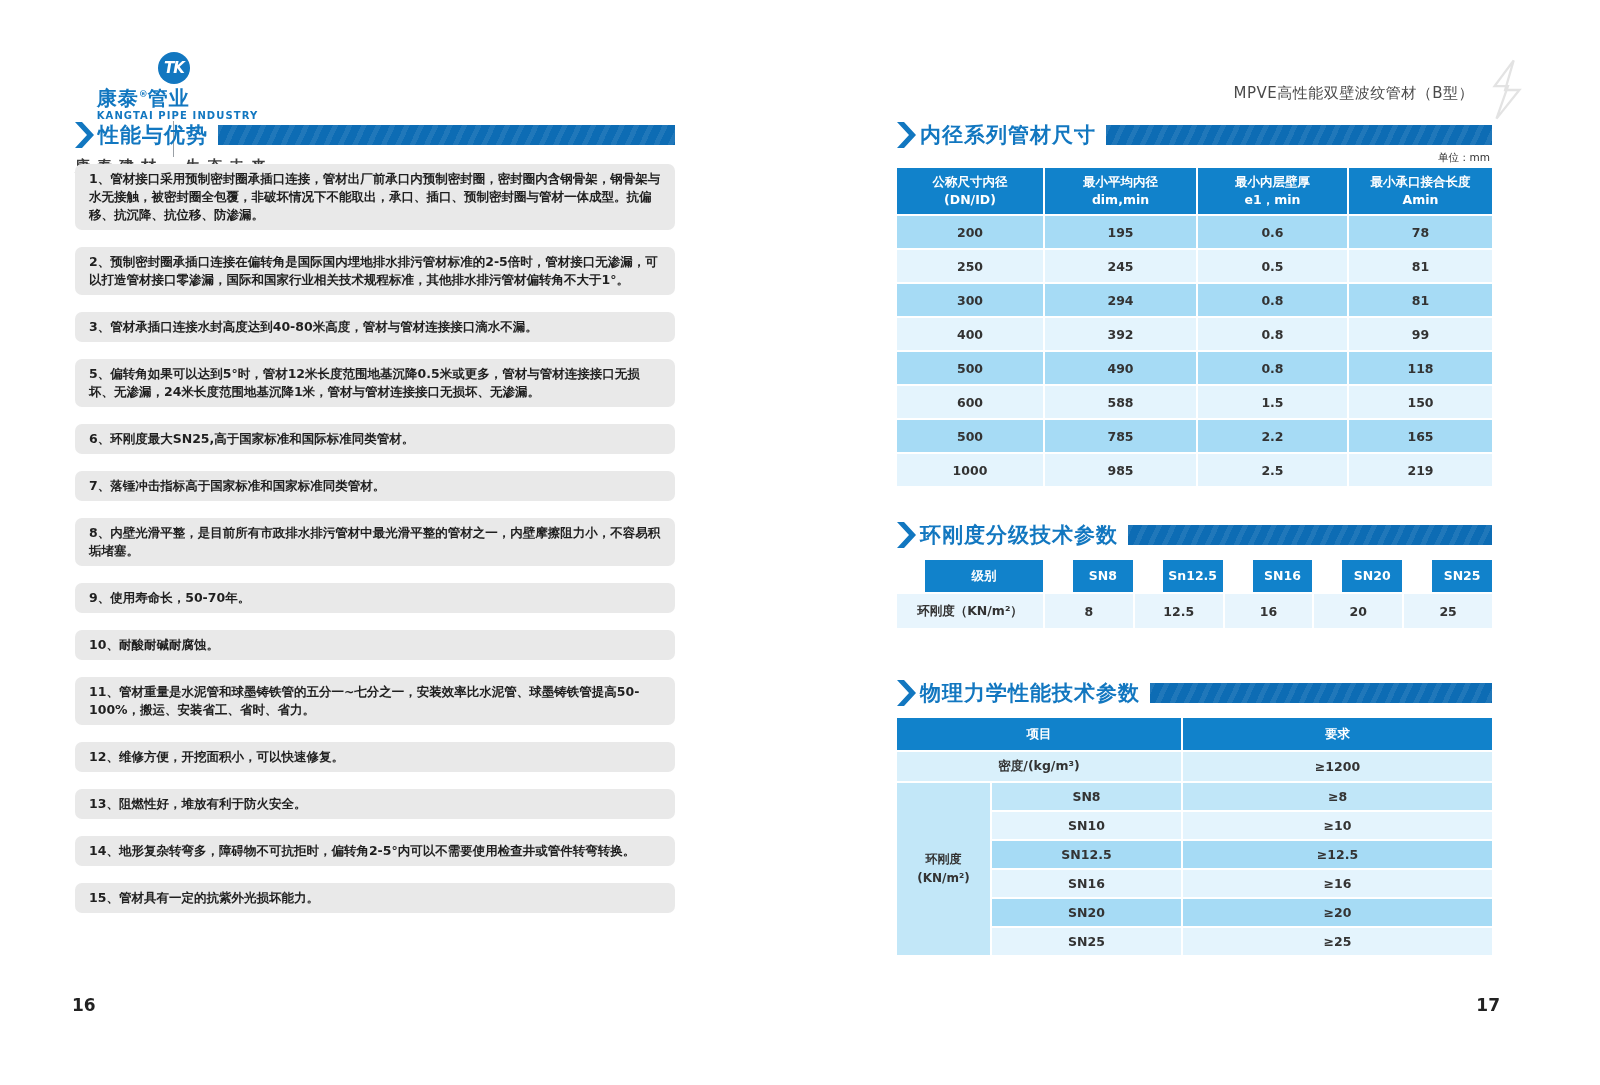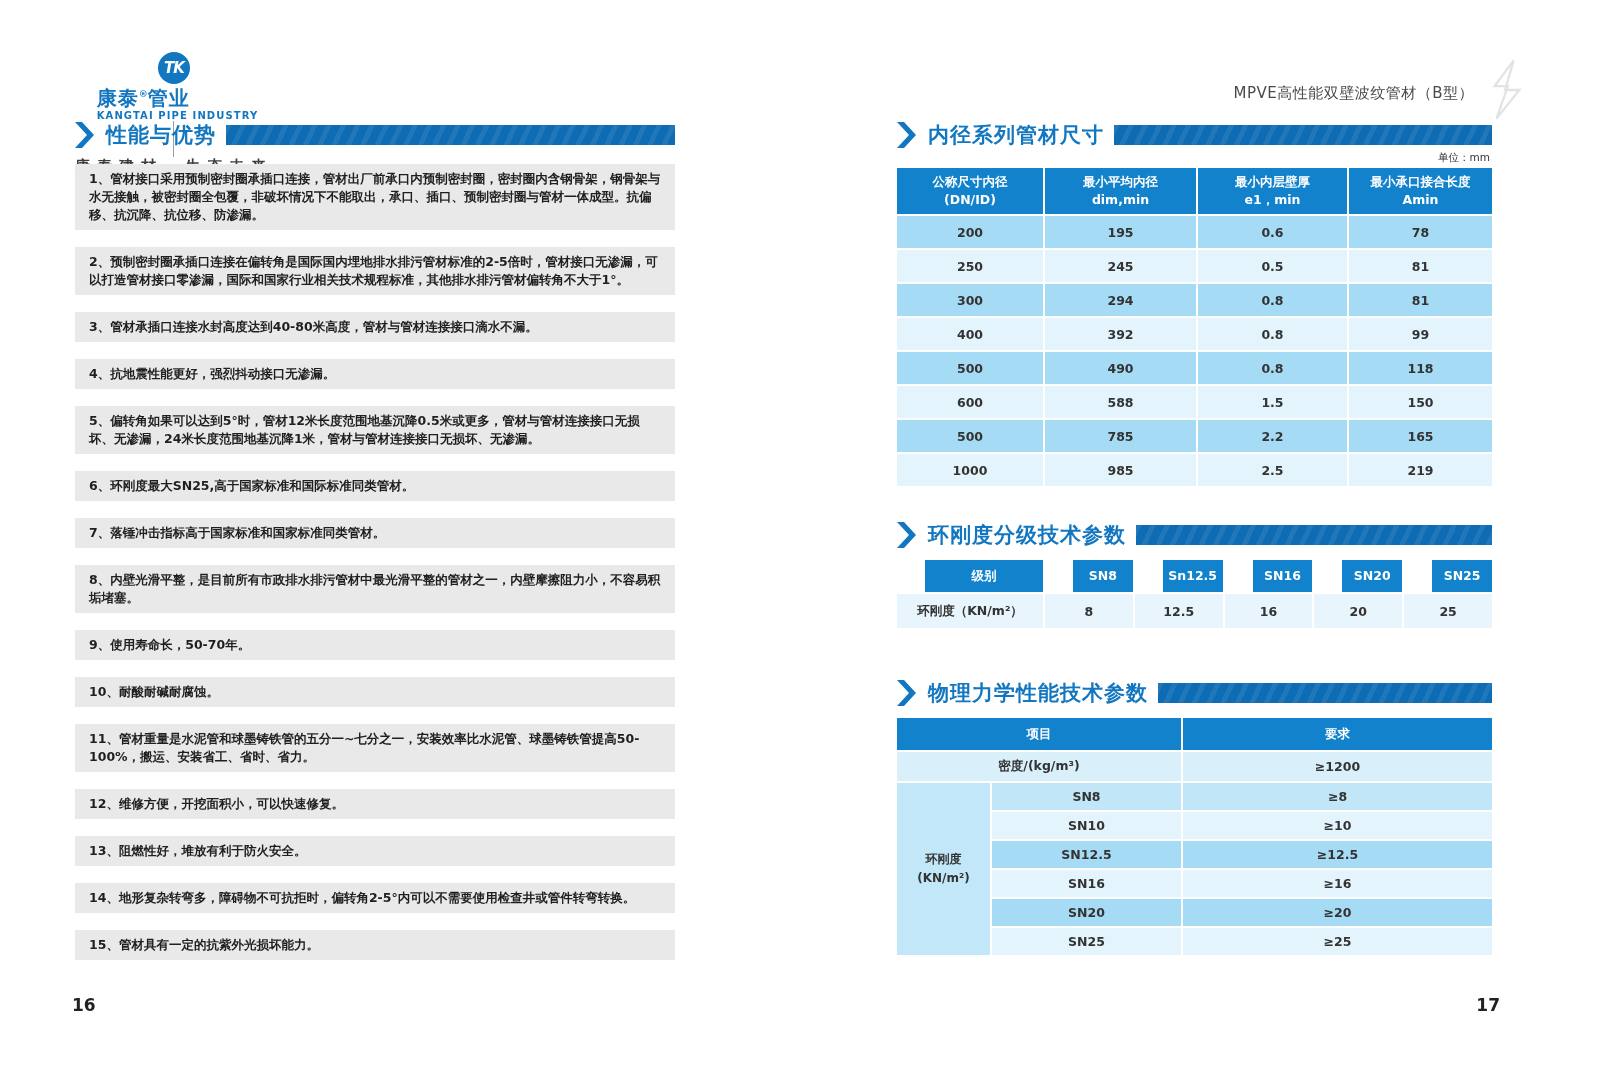--- a/index.html
+++ b/index.html
@@ -28,29 +28,29 @@
   .hdr-divider{width:1px;height:36px;background:#9aa0a6;margin:0 12px 0 10px;}
   .slogan{font-size:15px;font-weight:bold;color:#3c3c3c;letter-spacing:7px;align-self:center;}
   .product-wrap{display:flex;align-items:center;gap:12px;margin-top:12px;}
   .product-title{font-size:15px;color:#4a4a4a;font-weight:500;letter-spacing:0.5px;}
   .flash{width:42px;height:64px;margin-top:-6px;}
 
   
   .sec-title{display:flex;align-items:center;height:26px;}
   .chev{width:19px;height:26px;flex:none;}
   .chev path{fill:var(--accent_blue);}
-  .sec-title h2{font-size:21px;font-weight:bold;color:var(--accent_blue);margin:0 10px 0 12px;white-space:nowrap;letter-spacing:1px;}
+  .sec-title h2{font-size:21px;font-weight:bold;color:var(--accent_blue);margin:0 10px 0 4px;white-space:nowrap;letter-spacing:1px;}
   .sec-bar{flex:1;height:20px;background:var(--bar_blue);
     background-image:repeating-linear-gradient(115deg,rgba(255,255,255,0.08) 0 5px,transparent 5px 13px);}
 
   
   .left-col{position:absolute;left:75px;top:122px;width:600px;}
   .adv-list{margin-top:16px;}
   .adv-item{background:var(--item_gray);color:#1f1f1f;font-size:12.5px;font-weight:600;
-    line-height:18px;padding:6px 14px;margin-bottom:17px;}
+    line-height:18px;padding:6px 14px;margin-bottom:17px;border-radius:7px;}
 
   
   .right-col{position:absolute;left:897px;top:122px;width:595px;}
   .unit-line{text-align:right;font-size:10.5px;color:#333;margin:3px 2px 3px 0;}
 
   .grid{display:grid;gap:2px;background:#fff;}
   .cell{display:flex;align-items:center;justify-content:center;text-align:center;
     font-size:12.5px;color:#333;font-weight:600;}
   .hcell{background:var(--table_header_blue);color:#fff;font-weight:bold;flex-direction:column;line-height:1.45;}
   .r-dark{background:var(--row_dark);}
@@ -105,21 +105,20 @@
       <svg class="chev" viewBox="0 0 19 26">
           <path d="M0 0 L7 0 L19 13 L7 26 L0 26 L12 13 Z"></path>
         </svg>
       <h2>性能与优势</h2>
       <div class="sec-bar"></div>
     </div>
     <div class="adv-list">
       <div class="adv-item">1、管材接口采用预制密封圈承插口连接，管材出厂前承口内预制密封圈，密封圈内含钢骨架，钢骨架与水无接触，被密封圈全包覆，非破坏情况下不能取出，承口、插口、预制密封圈与管材一体成型。抗偏移、抗沉降、抗位移、防渗漏。</div>
       <div class="adv-item">2、预制密封圈承插口连接在偏转角是国际国内埋地排水排污管材标准的2-5倍时，管材接口无渗漏，可以打造管材接口零渗漏，国际和国家行业相关技术规程标准，其他排水排污管材偏转角不大于1°。</div>
       <div class="adv-item">3、管材承插口连接水封高度达到40-80米高度，管材与管材连接接口滴水不漏。</div>
-      <div class="adv-item">4、抗地震性能更好，强烈抖动接口无渗漏。</div>
       <div class="adv-item">5、偏转角如果可以达到5°时，管材12米长度范围地基沉降0.5米或更多，管材与管材连接接口无损坏、无渗漏，24米长度范围地基沉降1米，管材与管材连接接口无损坏、无渗漏。</div>
       <div class="adv-item">6、环刚度最大SN25,高于国家标准和国际标准同类管材。</div>
       <div class="adv-item">7、落锤冲击指标高于国家标准和国家标准同类管材。</div>
       <div class="adv-item">8、内壁光滑平整，是目前所有市政排水排污管材中最光滑平整的管材之一，内壁摩擦阻力小，不容易积垢堵塞。</div>
       <div class="adv-item">9、使用寿命长，50-70年。</div>
       <div class="adv-item">10、耐酸耐碱耐腐蚀。</div>
       <div class="adv-item">11、管材重量是水泥管和球墨铸铁管的五分一~七分之一，安装效率比水泥管、球墨铸铁管提高50-100%，搬运、安装省工、省时、省力。</div>
       <div class="adv-item">12、维修方便，开挖面积小，可以快速修复。</div>
       <div class="adv-item">13、阻燃性好，堆放有利于防火安全。</div>
       <div class="adv-item">14、地形复杂转弯多，障碍物不可抗拒时，偏转角2-5°内可以不需要使用检查井或管件转弯转换。</div>

